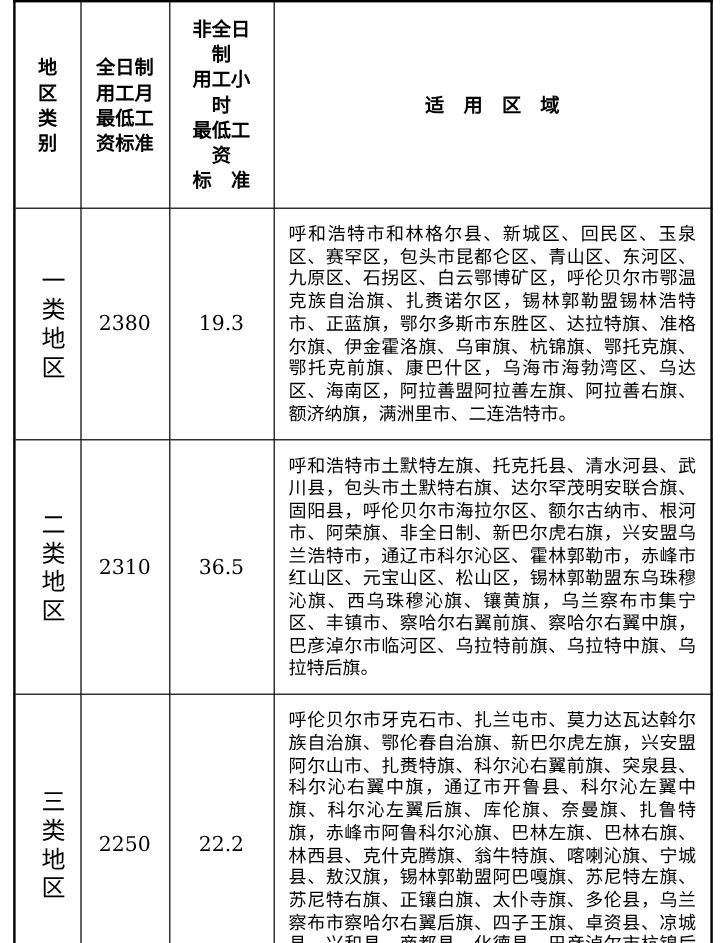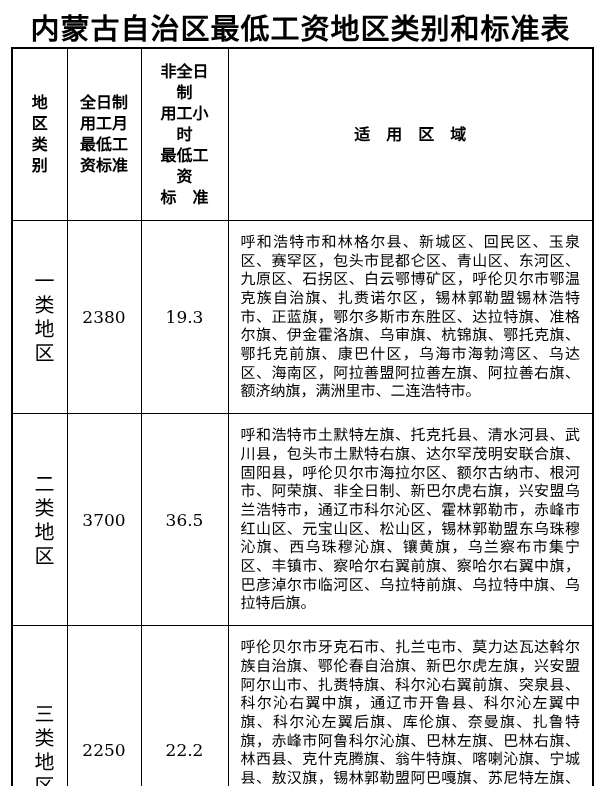--- a/index.html
+++ b/index.html
@@ -80,21 +80,20 @@
     text-align: justify;
     vertical-align: top;
     padding: 1px 2px 2px 3px;
   }
 </style>
 </head>
 <body>
 
 <div class="page">
 
-  <h1 class="title">内蒙古自治区最低工资地区类别和标准表</h1>
 
 
   <table class="wage">
     <colgroup>
       <col style="width:55px">
       <col style="width:74px">
       <col style="width:87px">
       <col style="width:365px">
     </colgroup>
     <thead>
@@ -116,21 +115,21 @@
       <tr class="row-1">
         <td class="cat">一类
 地区</td>
         <td class="num">2380</td>
         <td class="num">19.3</td>
         <td class="regions">呼和浩特市和林格尔县、新城区、回民区、玉泉区、赛罕区，包头市昆都仑区、青山区、东河区、九原区、石拐区、白云鄂博矿区，呼伦贝尔市鄂温克族自治旗、扎赉诺尔区，锡林郭勒盟锡林浩特市、正蓝旗，鄂尔多斯市东胜区、达拉特旗、准格尔旗、伊金霍洛旗、乌审旗、杭锦旗、鄂托克旗、鄂托克前旗、康巴什区，乌海市海勃湾区、乌达区、海南区，阿拉善盟阿拉善左旗、阿拉善右旗、额济纳旗，满洲里市、二连浩特市。</td>
       </tr>
       <tr class="row-2">
         <td class="cat">二类
 地区</td>
-        <td class="num">3700</td>
+        <td class="num">2310</td>
         <td class="num">36.5</td>
         <td class="regions">呼和浩特市土默特左旗、托克托县、清水河县、武川县，包头市土默特右旗、达尔罕茂明安联合旗、固阳县，呼伦贝尔市海拉尔区、额尔古纳市、根河市、阿荣旗、非全日制、新巴尔虎右旗，兴安盟乌兰浩特市，通辽市科尔沁区、霍林郭勒市，赤峰市红山区、元宝山区、松山区，锡林郭勒盟东乌珠穆沁旗、西乌珠穆沁旗、镶黄旗，乌兰察布市集宁区、丰镇市、察哈尔右翼前旗、察哈尔右翼中旗，巴彦淖尔市临河区、乌拉特前旗、乌拉特中旗、乌拉特后旗。</td>
       </tr>
       <tr class="row-3">
         <td class="cat">三类
 地区</td>
         <td class="num">2250</td>
         <td class="num">22.2</td>
         <td class="regions">呼伦贝尔市牙克石市、扎兰屯市、莫力达瓦达斡尔族自治旗、鄂伦春自治旗、新巴尔虎左旗，兴安盟阿尔山市、扎赉特旗、科尔沁右翼前旗、突泉县、科尔沁右翼中旗，通辽市开鲁县、科尔沁左翼中旗、科尔沁左翼后旗、库伦旗、奈曼旗、扎鲁特旗，赤峰市阿鲁科尔沁旗、巴林左旗、巴林右旗、林西县、克什克腾旗、翁牛特旗、喀喇沁旗、宁城县、敖汉旗，锡林郭勒盟阿巴嘎旗、苏尼特左旗、苏尼特右旗、正镶白旗、太仆寺旗、多伦县，乌兰察布市察哈尔右翼后旗、四子王旗、卓资县、凉城县、兴和县、商都县、化德县，巴彦淖尔市杭锦后旗、五原县、磴口县。</td>
       </tr>

